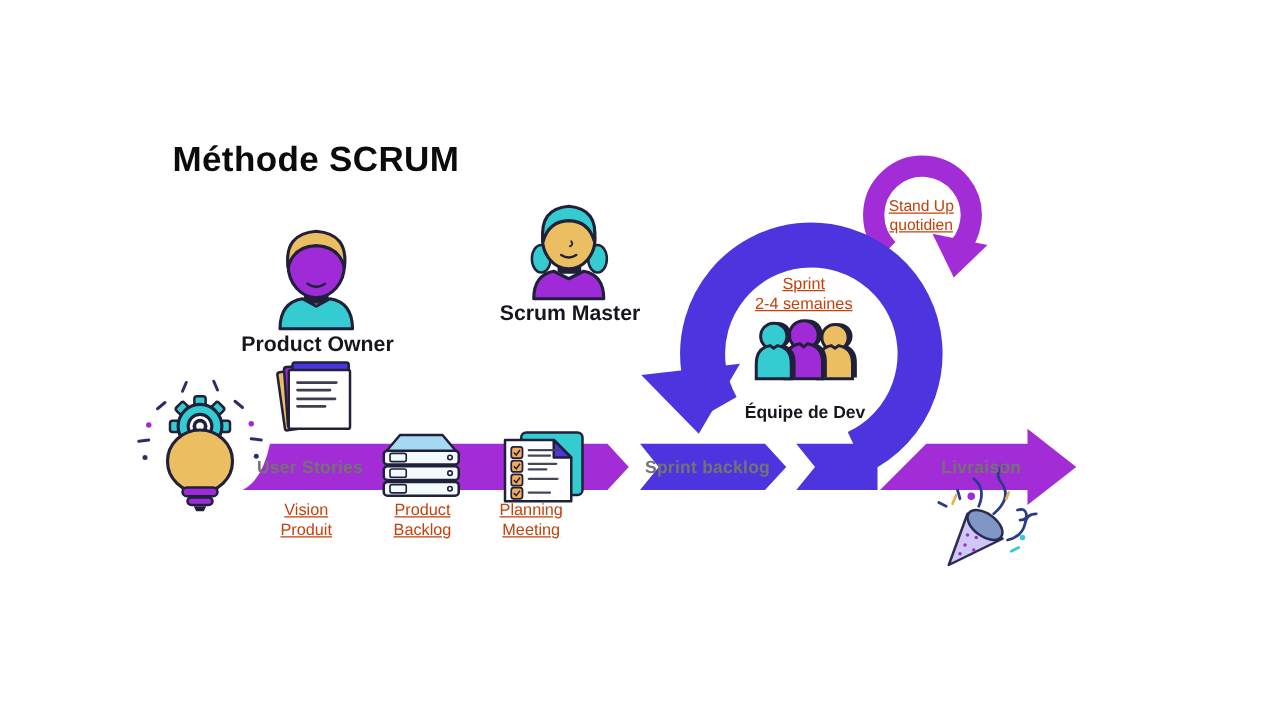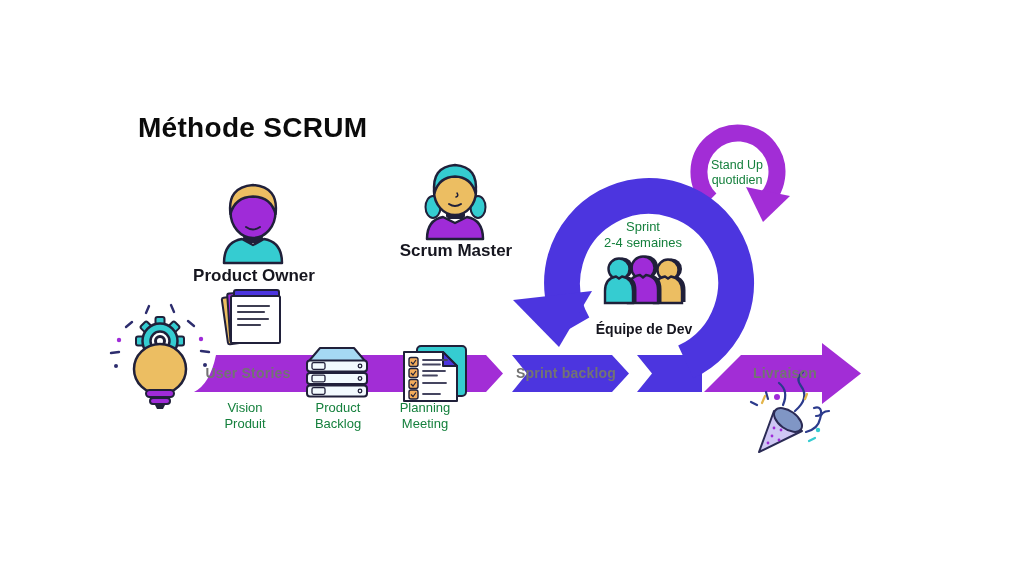--- a/index.html
+++ b/index.html
@@ -7,21 +7,21 @@
     position:relative;width:1024px;height:562px;background:#ffffff;overflow:hidden;
     font-family:"Liberation Sans","DejaVu Sans",sans-serif;
   }
   .canvas svg{position:absolute;left:0;top:0;}
   .lbl{position:absolute;transform:translateX(-50%);text-align:center;white-space:nowrap;line-height:1.22;}
   .title{left:138px;top:111px;transform:none;text-align:left;font-size:28px;font-weight:800;color:#0b0b0b;letter-spacing:.3px;}
   .name{font-size:17px;font-weight:700;color:#16161f;}
   .po-lbl{left:254px;top:266px;}
   .sm-lbl{left:456px;top:241px;}
   .team-lbl{left:644px;top:321px;font-size:14px;}
-  .small{font-size:13px;color:#15803d;}
+  .small{font-size:13px;color:#c2410c;text-decoration:underline;}
   .sprint-lbl{left:643px;top:219px;text-align:center;}
   .standup-lbl{left:737px;top:158px;font-size:12.5px;}
   .band-lbl{font-size:14px;font-weight:700;color:#737373;top:365px;letter-spacing:.2px;}
   .us-lbl{left:248px;}
   .sb-lbl{left:566px;}
   .liv-lbl{left:785px;}
   .cap{top:400px;}
   .vision-lbl{left:245px;}
   .pb-lbl{left:338px;}
   .pm-lbl{left:425px;}

